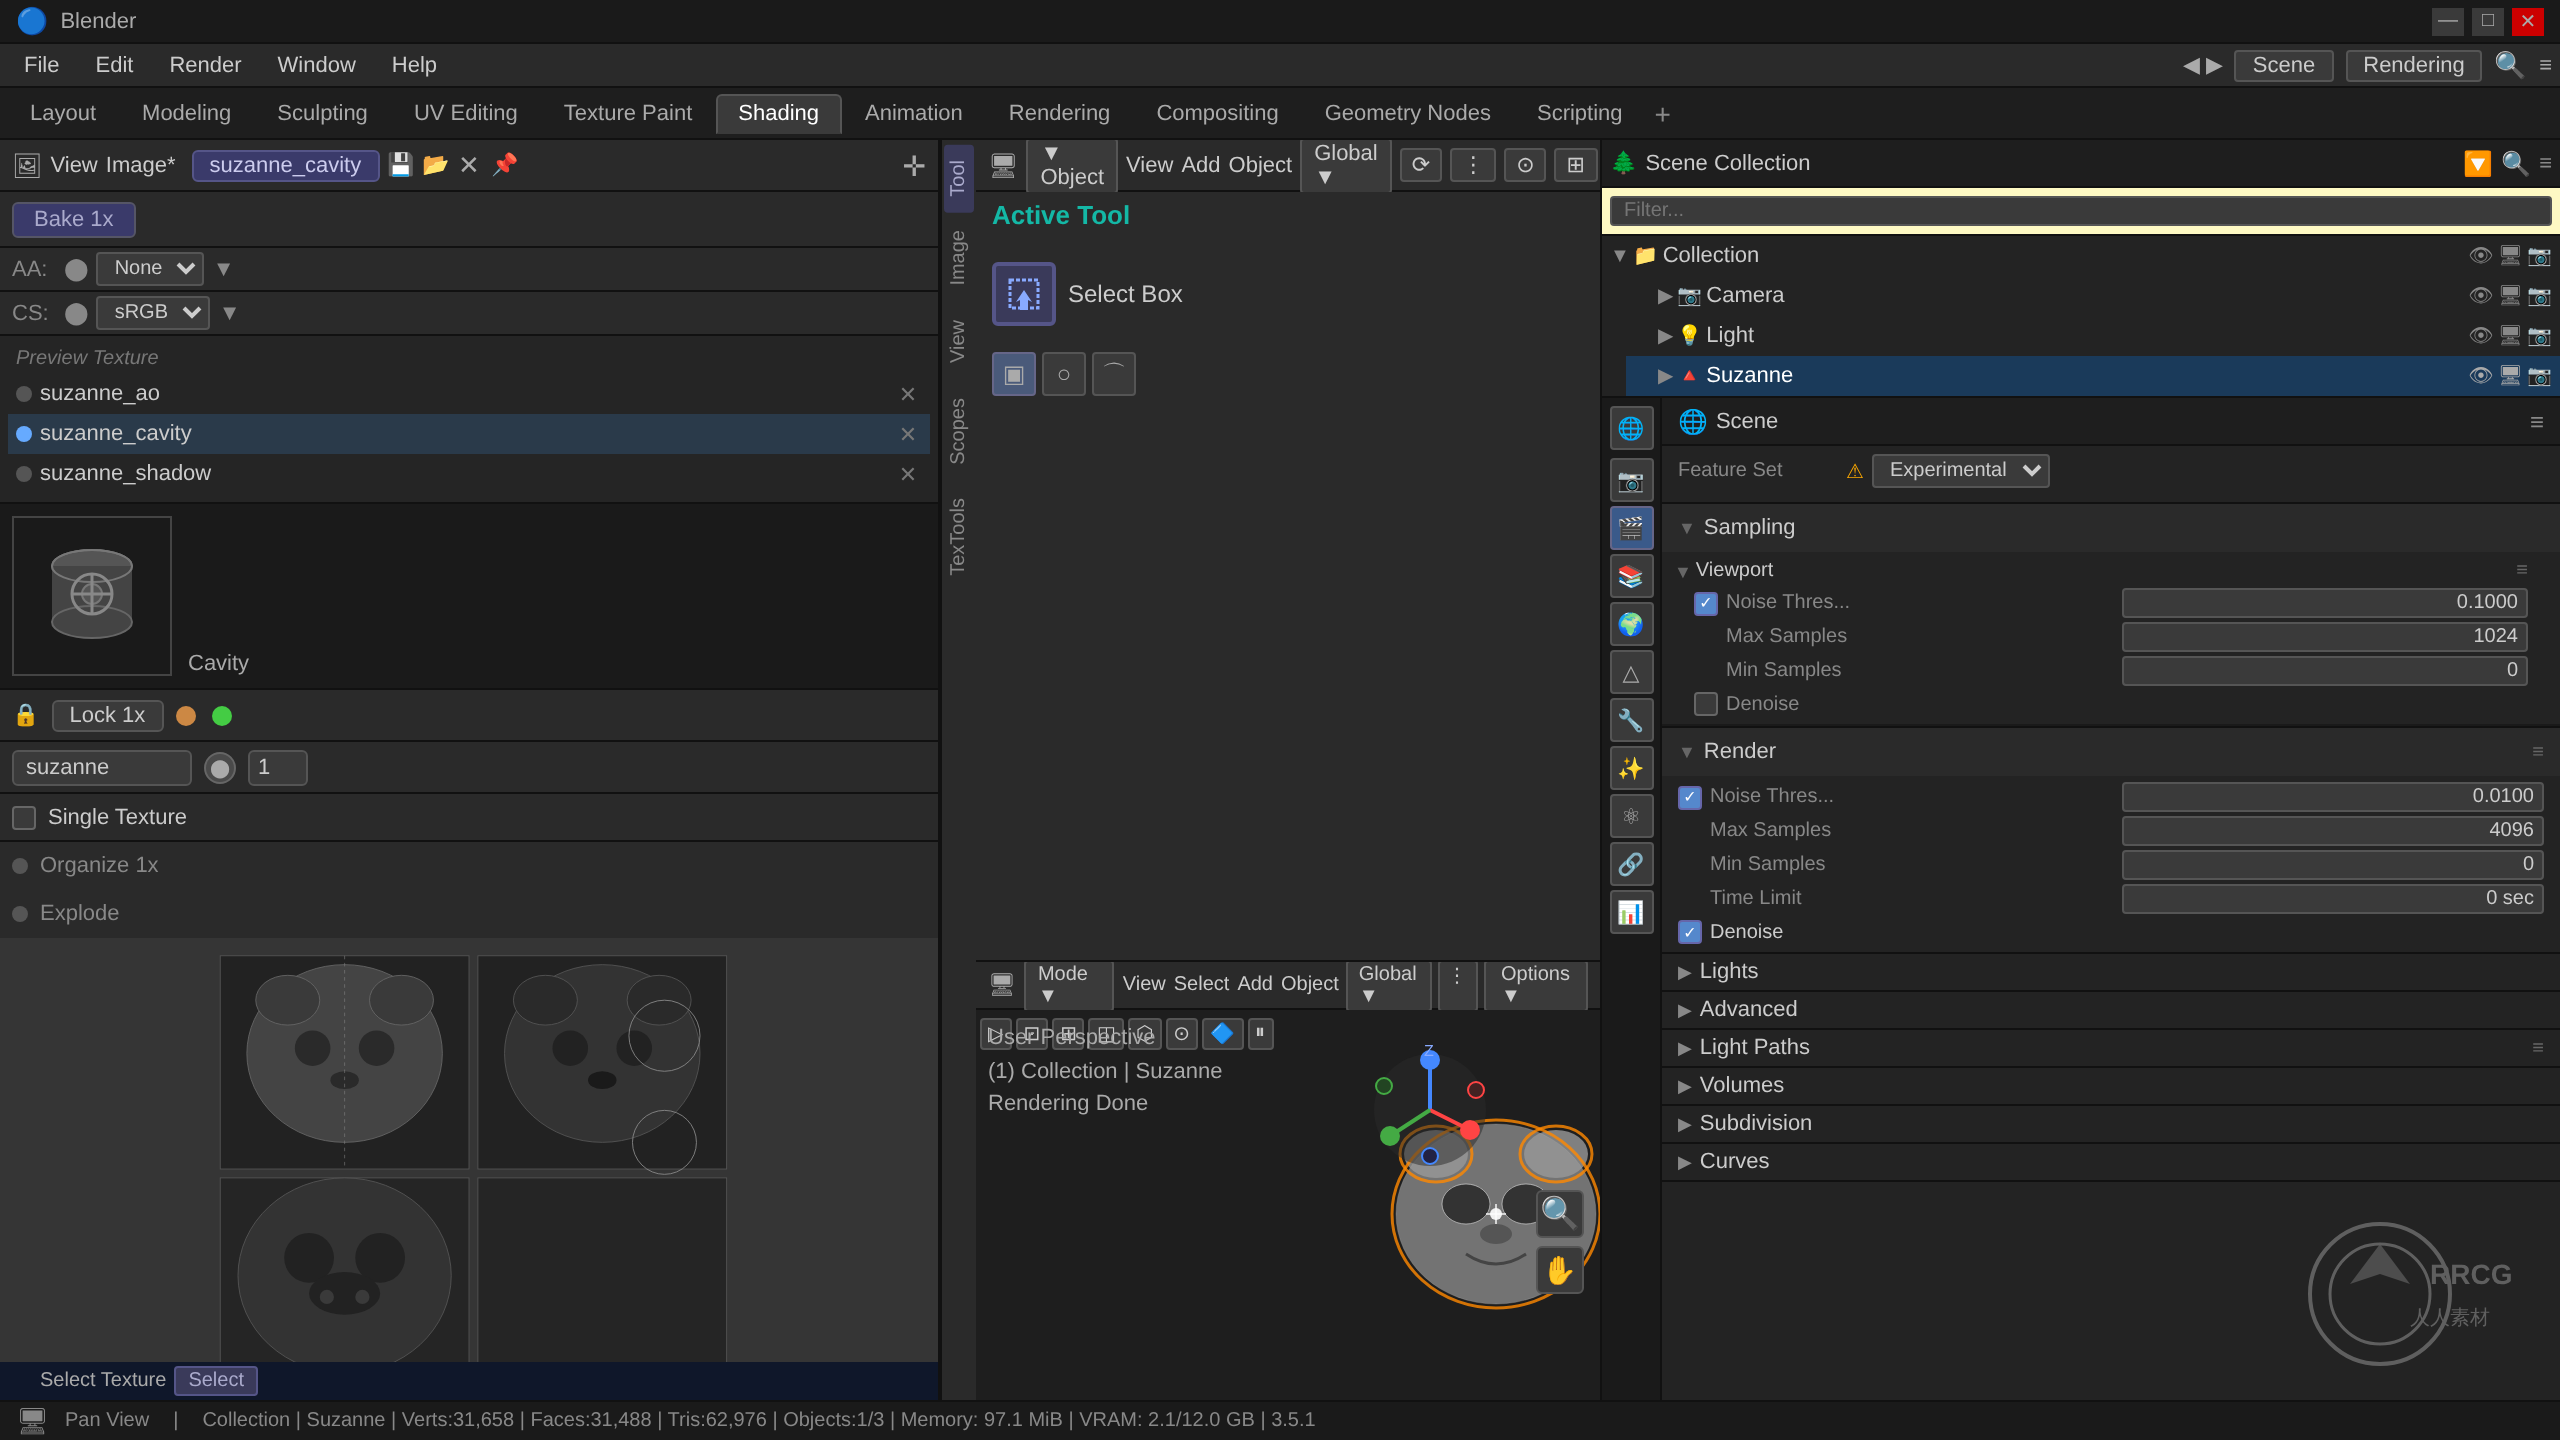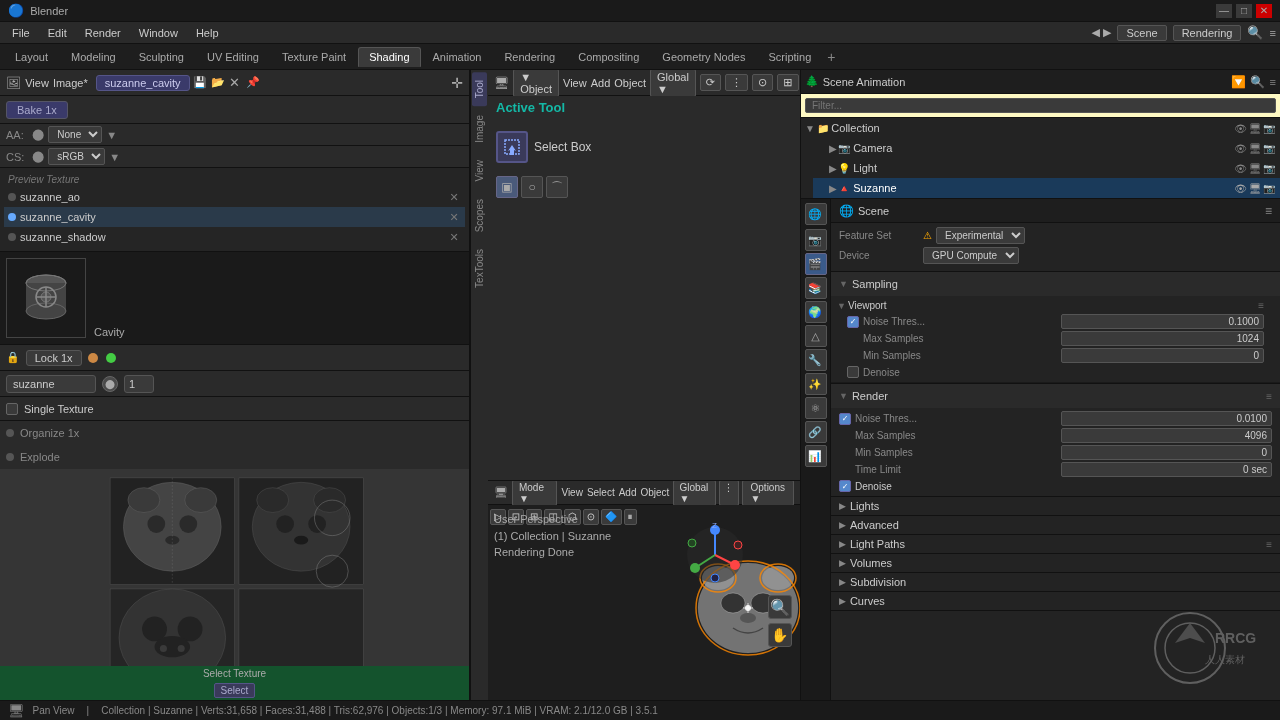--- a/index.html
+++ b/index.html
@@ -678,21 +678,21 @@
 
         <ellipse cx="100" cy="190" rx="60" ry="55" fill="#333" stroke="#555" stroke-width="0.5"></ellipse>
         <circle cx="80" cy="180" r="14" fill="#222"></circle>
         <circle cx="120" cy="180" r="14" fill="#222"></circle>
         <ellipse cx="100" cy="200" rx="20" ry="12" fill="#222"></ellipse>
 
         <circle cx="90" cy="202" r="4" fill="#3a3a3a"></circle>
         <circle cx="110" cy="202" r="4" fill="#3a3a3a"></circle>
       </svg>
       
-      <div style="position:absolute; bottom:0; left:0; right:0; background:#14532d; padding:2px 20px; font-size:10px; color:#aaa; display:flex; align-items:center; gap:4px;flex-direction:column;">
+      <div style="position:absolute; bottom:0; left:0; right:0; background:#0f172a; padding:2px 20px; font-size:10px; color:#aaa; display:flex; align-items:center; gap:4px;">
         <span>Select Texture</span>
         <span style="cursor:pointer; color:#aac; background:#3a3a5a; border:1px solid #558; padding:1px 6px; border-radius:2px;">Select</span>
       </div>
     </div>
   </div>
 
   <div class="side-tabs">
     <span class="side-tab active">Tool</span>
     <span class="side-tab">Image</span>
     <span class="side-tab">View</span>
@@ -835,21 +835,21 @@
         </div>
       </div>
     </div>
   </div>
 
   <div style="display:flex; flex-direction:column; width:480px; flex-shrink:0;">
 
     <div class="outliner" style="width:100%; border-bottom:1px solid #111;">
       <div style="display:flex; align-items:center; padding:0 4px; height:24px; background:#1e1e1e; border-bottom:1px solid #111; gap:4px;">
         <span style="color:#aaa; font-size:11px; cursor:pointer;">🌲</span>
-        <span style="font-size:11px; color:#ccc; flex:1;">Scene Animation</span>
+        <span style="font-size:11px; color:#ccc; flex:1;">Scene Collection</span>
         <span style="color:#888; cursor:pointer; font-size:12px;">🔽</span>
         <span style="color:#888; cursor:pointer; font-size:12px;">🔍</span>
         <span style="color:#888; cursor:pointer;">≡</span>
       </div>
 
       <div style="height:24px; background:#fef9c3; display:flex; align-items:center; padding:0 4px; gap:3px; border-bottom:1px solid #111;">
         <input style="background: rgb(58, 58, 58); border: 1px solid rgb(85, 85, 85); color: rgb(204, 204, 204); padding: 1px 6px; border-radius: 2px; font-size: 10px; flex: 1 1 0%;" placeholder="Filter...">
       </div>
 
       <div>
@@ -916,27 +916,20 @@
 
           <div style="padding:4px 8px; background:#232323; border-bottom:1px solid #111;">
             <div style="display:flex; align-items:center; gap:4px; margin-bottom:3px;">
               <span style="color:#888; font-size:10px; width:80px;">Feature Set</span>
               <span style="color:#fa0; font-size:10px;">⚠</span>
               <select class="render-select">
                 <option>Experimental</option>
                 <option>Supported</option>
               </select>
             </div>
-            <div style="display:flex; align-items:center; gap:4px; margin-bottom:3px;">
-              <span style="color:#888; font-size:10px; width:80px;">Device</span>
-              <select class="render-select">
-                <option>GPU Compute</option>
-                <option>CPU</option>
-              </select>
-            </div>
           </div>
 
           <div class="props-section">
             <div class="props-section-header">
               <span class="arrow">▼</span>
               <span>Sampling</span>
             </div>
 
             <div style="padding:2px 16px; background:#232323; border-bottom:1px solid #1a1a1a;">
               <div style="display:flex; align-items:center; gap:2px; padding:2px 0; cursor:pointer;">

